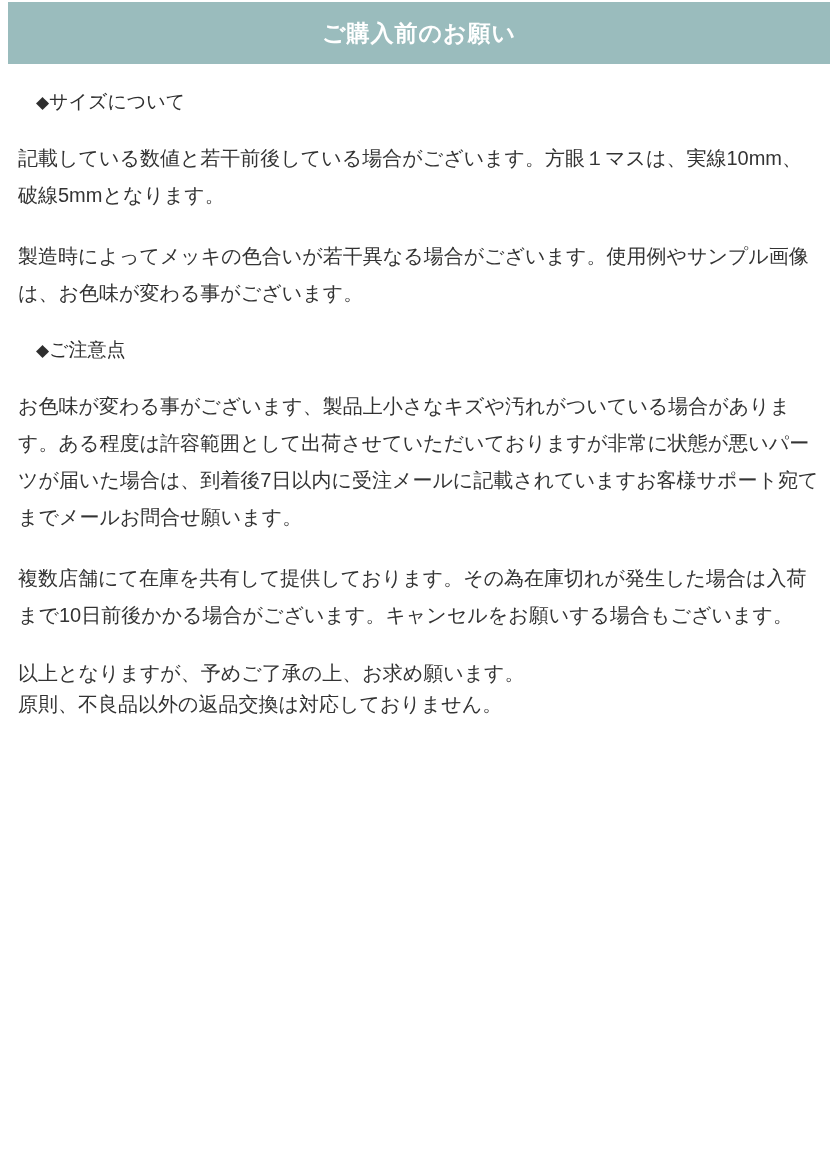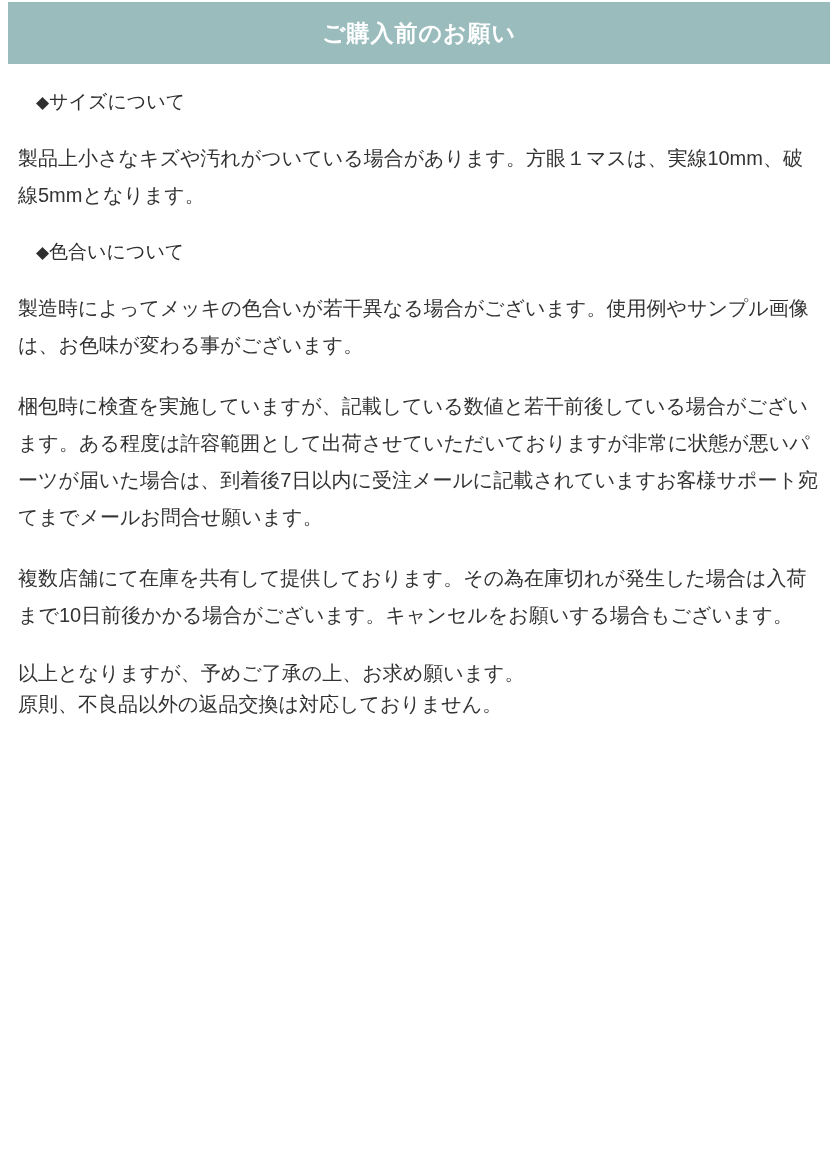--- a/index.html
+++ b/index.html
@@ -61,33 +61,33 @@
 <div class="page">
 
   <header class="banner">
     <h1 class="banner-title">ご購入前のお願い</h1>
   </header>
 
   <main class="content">
 
     <section>
       <h2 class="sec-heading"><span class="bullet">◆</span><span>サイズについて</span></h2>
-      <p class="sec-body">製品上小さなキズや汚れがついている場合があります。方眼１マスは、実線10mm、破線5mmとなります。</p>
+      <p class="sec-body">記載している数値と若干前後している場合がございます。方眼１マスは、実線10mm、破線5mmとなります。</p>
     </section>
 
     <section>
-      <h2 class="sec-heading"><span class="bullet">◆</span><span>色合いについて</span></h2>
       <p class="sec-body">製造時によってメッキの色合いが若干異なる場合がございます。使用例やサンプル画像は、お色味が変わる事がございます。</p>
     </section>
 
     <section>
     </section>
 
     <section>
-      <p class="sec-body">梱包時に検査を実施していますが、記載している数値と若干前後している場合がございます。ある程度は許容範囲として出荷させていただいておりますが非常に状態が悪いパーツが届いた場合は、到着後7日以内に受注メールに記載されていますお客様サポート宛てまでメールお問合せ願います。</p>
+      <h2 class="sec-heading"><span class="bullet">◆</span><span>ご注意点</span></h2>
+      <p class="sec-body">お色味が変わる事がございます、製品上小さなキズや汚れがついている場合があります。ある程度は許容範囲として出荷させていただいておりますが非常に状態が悪いパーツが届いた場合は、到着後7日以内に受注メールに記載されていますお客様サポート宛てまでメールお問合せ願います。</p>
     </section>
 
     <section>
       <p class="sec-body">複数店舗にて在庫を共有して提供しております。その為在庫切れが発生した場合は入荷まで10日前後かかる場合がございます。キャンセルをお願いする場合もございます。</p>
     </section>
 
 
     <p class="closing">以上となりますが、予めご了承の上、お求め願います。
 原則、不良品以外の返品交換は対応しておりません。</p>
 

